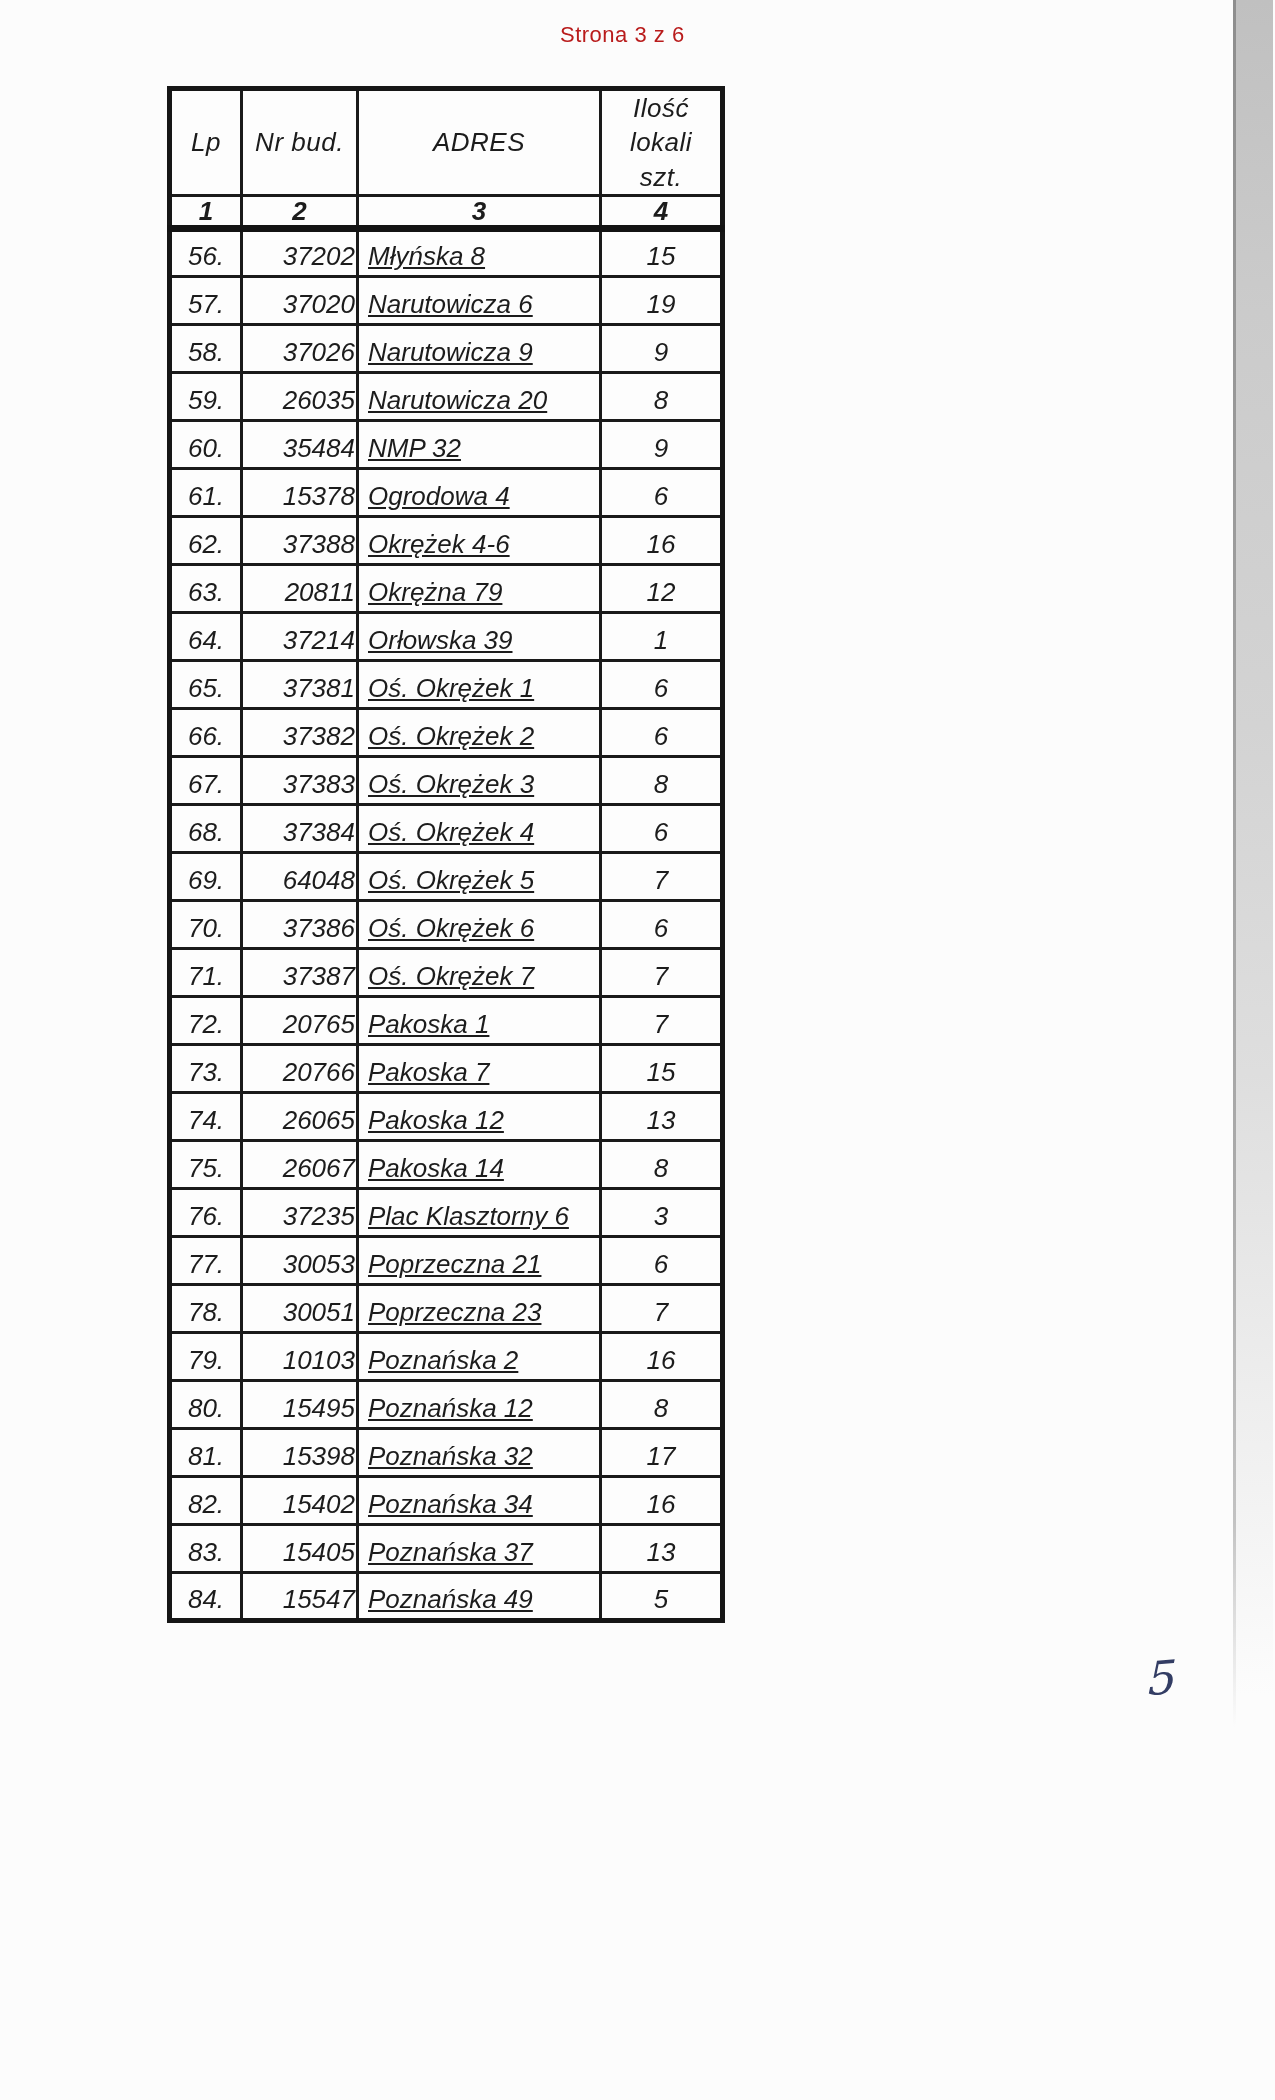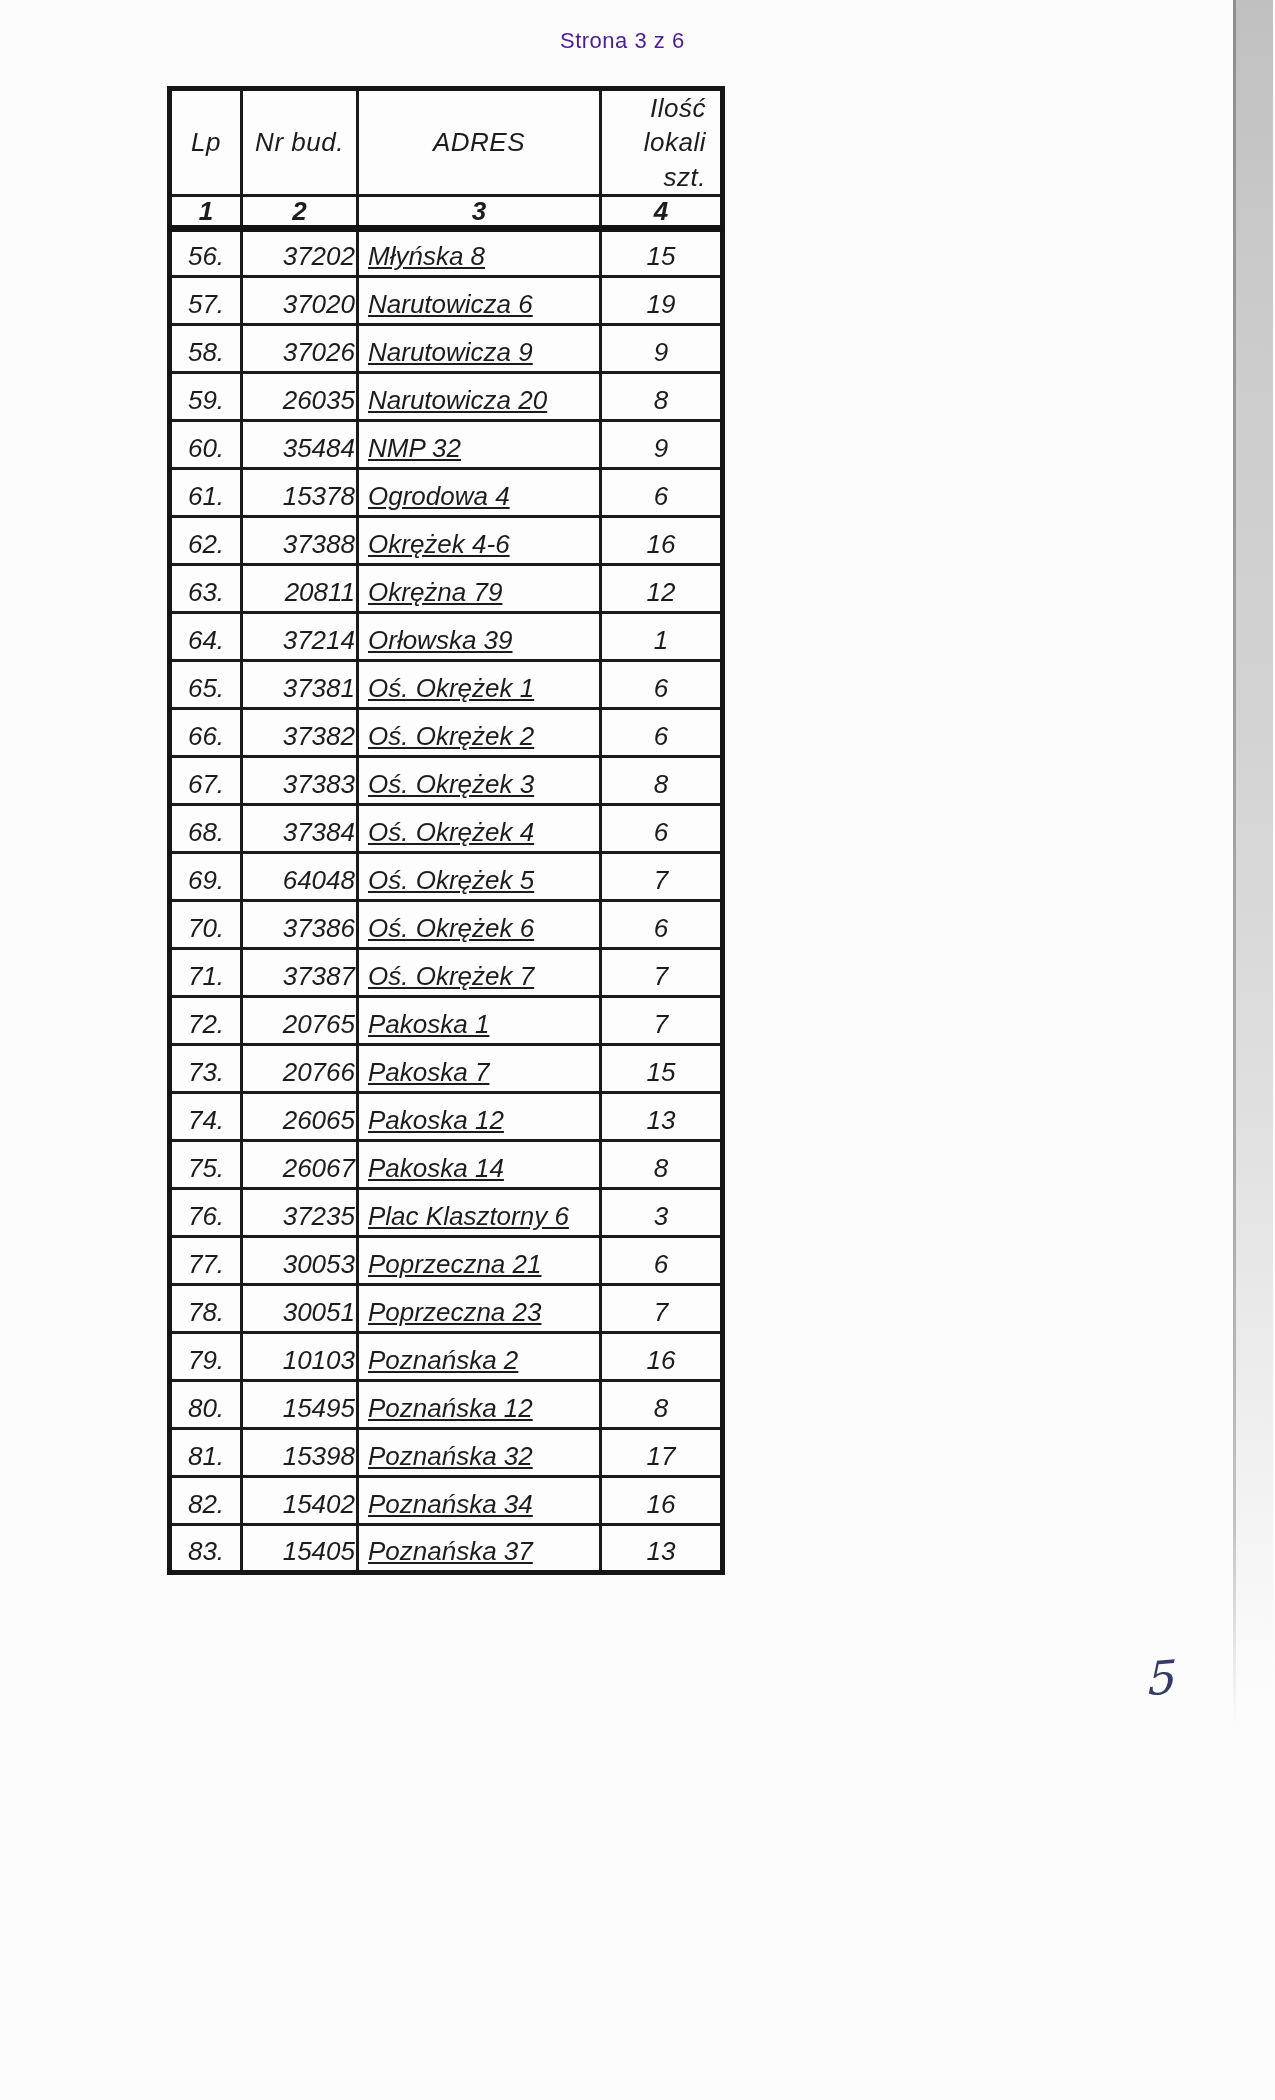--- a/index.html
+++ b/index.html
@@ -11,24 +11,24 @@
     height: 2100px;
     position: relative;
     background: #fcfcfc;
     font-family: "Liberation Sans", sans-serif;
     color: #1c1c1c;
     overflow: hidden;
   }
   .page-header {
     position: absolute;
     left: 560px;
-    top: 28px;
+    top: 22px;
     font-size: 22px;
     letter-spacing: 0.5px;
-    color: #4c1d95;
+    color: #b91c1c;
   }
   table.buildings {
     position: absolute;
     left: 167px;
     top: 86px;
     width: 553px;
     border-collapse: collapse;
     table-layout: fixed;
     background: #fdfdfd;
     border: 5px solid #161616;
@@ -48,21 +48,21 @@
   tr.r-head { height: 106px; }
   tr.r-head th {
     font-weight: normal;
     font-size: 26px;
     text-align: center;
     vertical-align: middle;
     line-height: 1.32;
     white-space: normal;
     letter-spacing: 0.5px;
   }
-  tr.r-head th.h-ilosc { padding: 0 14px; text-align: right; }
+  tr.r-head th.h-ilosc { padding: 0 14px; }
 
   tr.r-nums { height: 33px; }
   tr.r-nums th {
     font-weight: bold;
     font-size: 26px;
     text-align: center;
     vertical-align: middle;
     border-bottom: 7px solid #131313;
     line-height: 1;
   }
@@ -328,19 +328,25 @@
     <td class="cell-ilosc">16</td>
   </tr>
 
   <tr class="r-data">
     <td class="cell-lp">83.</td>
     <td class="cell-nr">15405</td>
     <td class="cell-adres">Poznańska 37</td>
     <td class="cell-ilosc">13</td>
   </tr>
 
+  <tr class="r-data">
+    <td class="cell-lp">84.</td>
+    <td class="cell-nr">15547</td>
+    <td class="cell-adres">Poznańska 49</td>
+    <td class="cell-ilosc">5</td>
+  </tr>
 </tbody>
 </table>
 
 <div class="scan-band"></div>
 <div class="scan-band-edge"></div>
 
 <div class="handwritten-note">5</div>
 
 </body></html>

